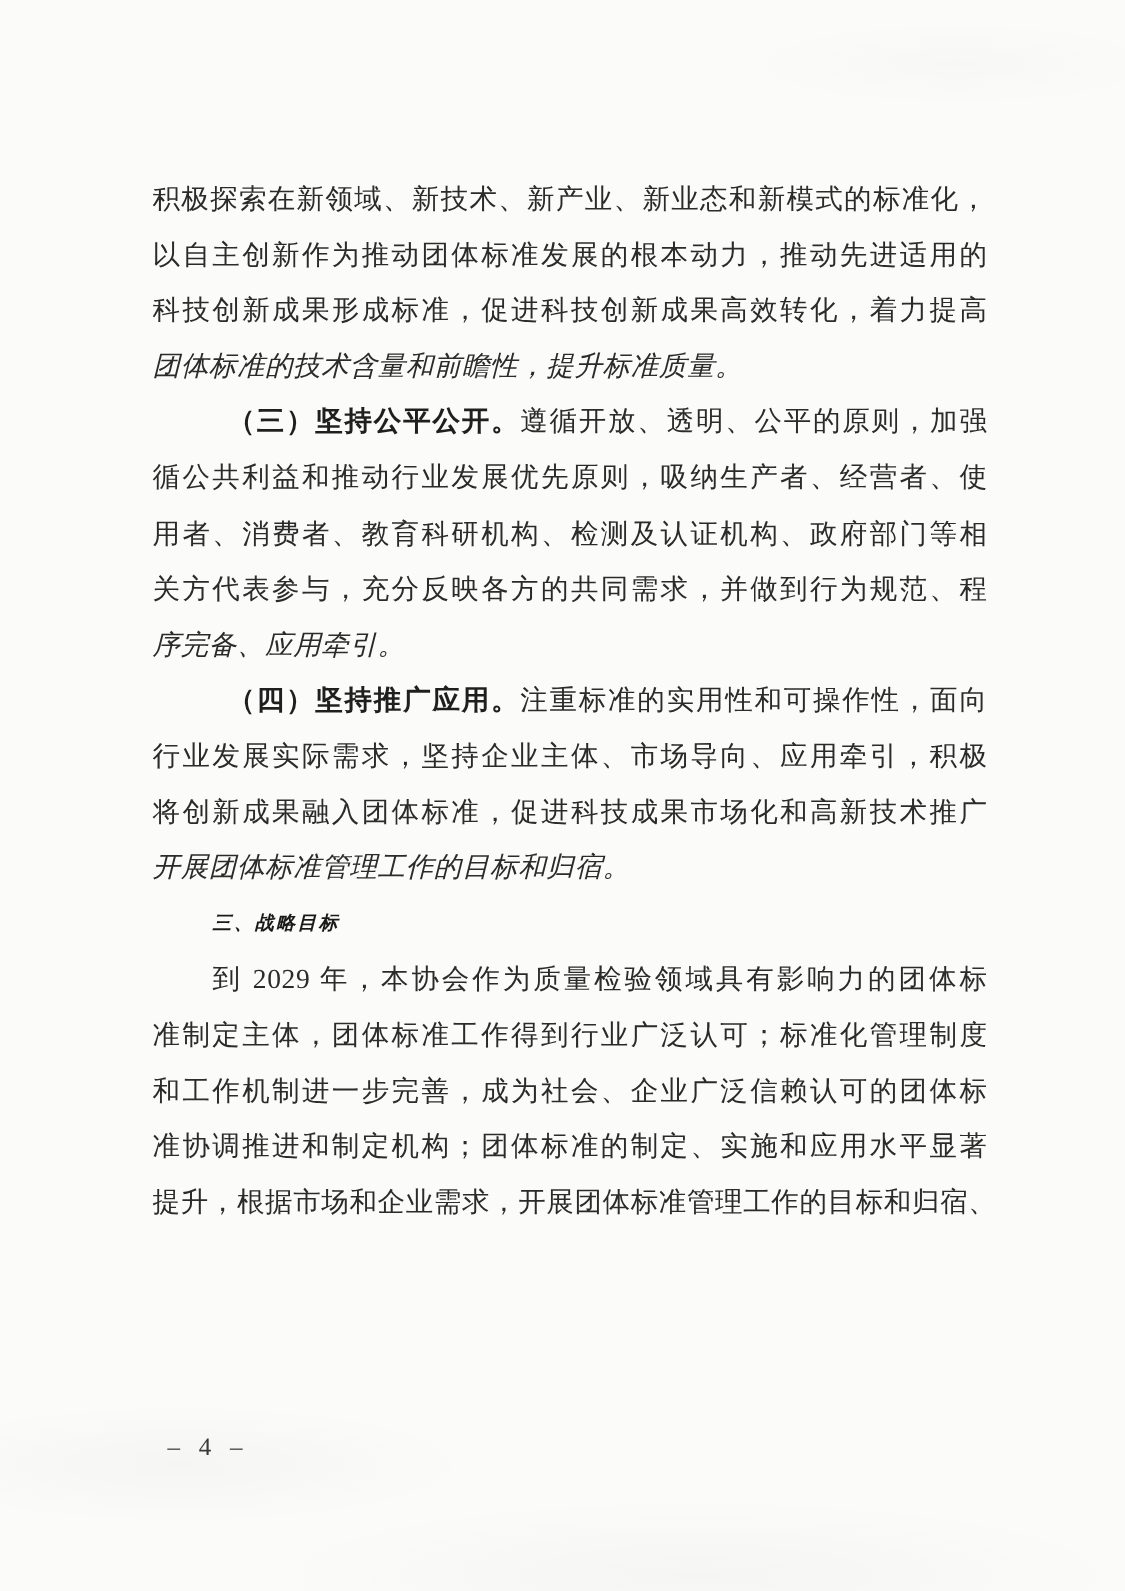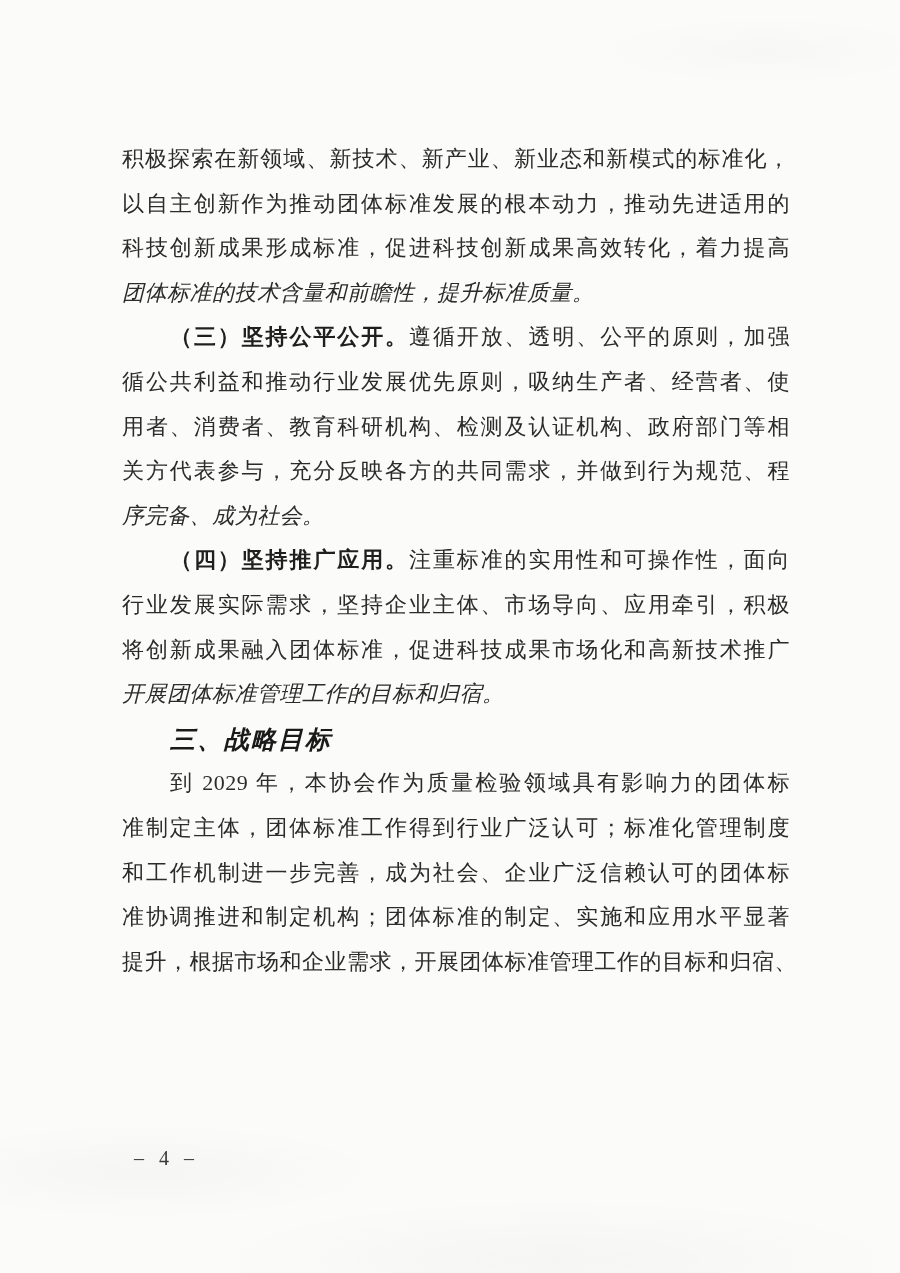--- a/index.html
+++ b/index.html
@@ -42,25 +42,26 @@
     text-align-last: left;
     font-style: italic;
   }
   .line.indent {
     padding-left: 48px;
   }
   .lead {
     font-weight: bold;
     font-family: "Liberation Sans", "DejaVu Sans", sans-serif;
     color: #1f1f1f;
+    margin-left: 12px;
   }
   .line.heading {
     font-weight: bold;
     font-family: "Liberation Sans", "DejaVu Sans", sans-serif;
-    font-size: 25px;
+    font-size: 15px;
     color: #1a1a1a;
     letter-spacing: 2px;
   }
   .page-number {
     position: absolute;
     left: 134px;
     top: 1147px;
     font-size: 20px;
     letter-spacing: 5px;
     color: #3a3a3a;
@@ -75,21 +76,21 @@
 
     <div class="line">积极探索在新领域、新技术、新产业、新业态和新模式的标准化，</div>
     <div class="line">以自主创新作为推动团体标准发展的根本动力，推动先进适用的</div>
     <div class="line">科技创新成果形成标准，促进科技创新成果高效转化，着力提高</div>
     <div class="line end">团体标准的技术含量和前瞻性，提升标准质量。</div>
 
     <div class="line indent"><span class="lead">（三）坚持公平公开。</span><span>遵循开放、透明、公平的原则，加强</span></div>
     <div class="line">循公共利益和推动行业发展优先原则，吸纳生产者、经营者、使</div>
     <div class="line">用者、消费者、教育科研机构、检测及认证机构、政府部门等相</div>
     <div class="line">关方代表参与，充分反映各方的共同需求，并做到行为规范、程</div>
-    <div class="line end">序完备、成为社会。</div>
+    <div class="line end">序完备、应用牵引。</div>
 
     <div class="line indent"><span class="lead">（四）坚持推广应用。</span><span>注重标准的实用性和可操作性，面向</span></div>
     <div class="line">行业发展实际需求，坚持企业主体、市场导向、应用牵引，积极</div>
     <div class="line">将创新成果融入团体标准，促进科技成果市场化和高新技术推广</div>
     <div class="line end">开展团体标准管理工作的目标和归宿。</div>
 
     <div class="line heading end indent">三、战略目标</div>
 
     <div class="line indent">到 2029 年，本协会作为质量检验领域具有影响力的团体标</div>
     <div class="line">准制定主体，团体标准工作得到行业广泛认可；标准化管理制度</div>

